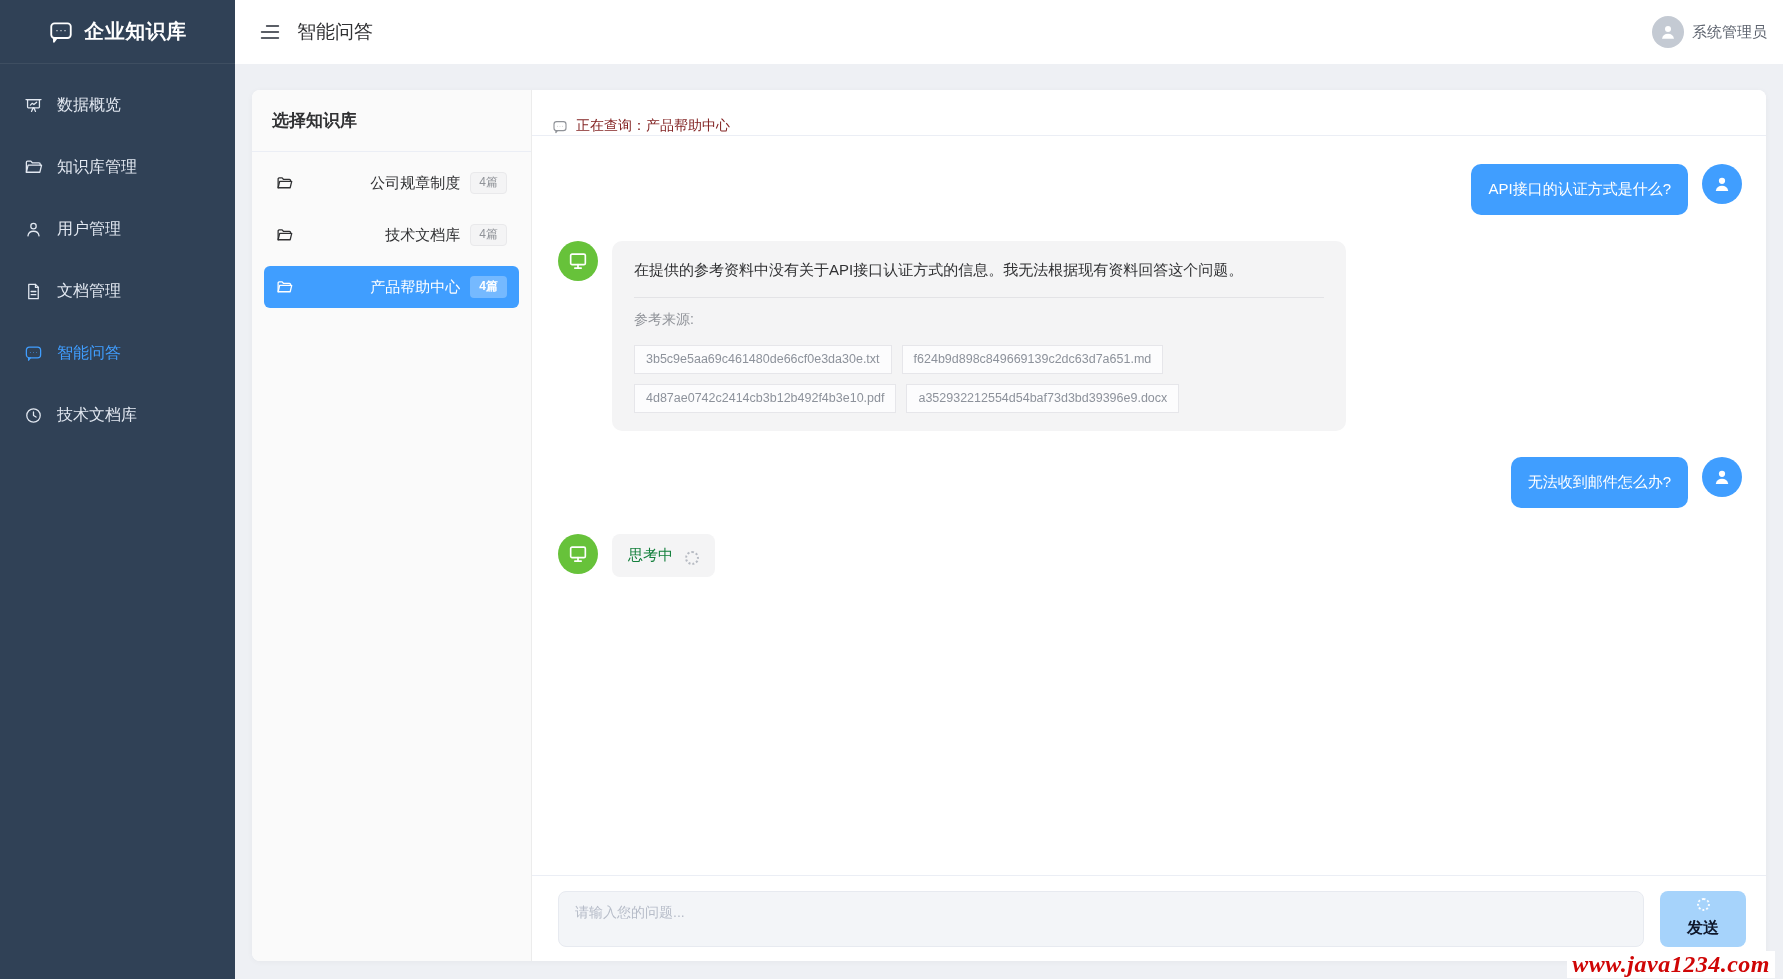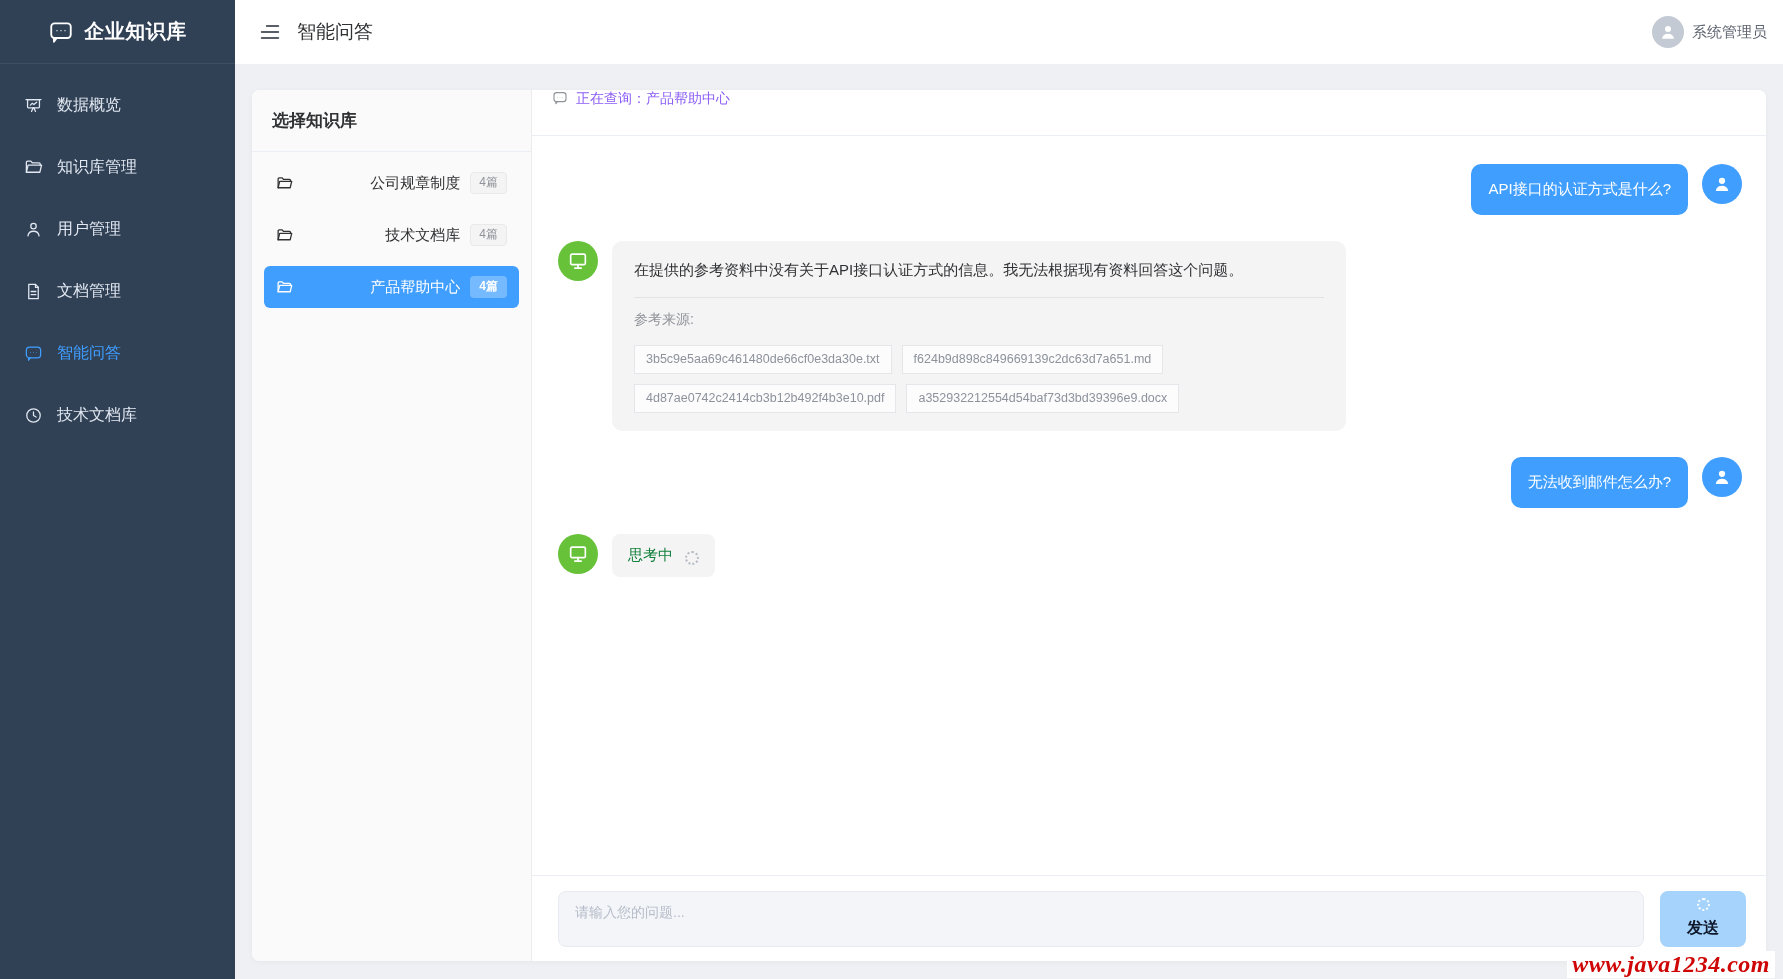--- a/index.html
+++ b/index.html
@@ -42,22 +42,22 @@
   .kb-item{height:42px;margin:0 2px 10px 2px;border-radius:6px;display:flex;align-items:center;
            gap:10px;padding:0 12px;color:#303133;font-size:15px;cursor:pointer;text-align:right;}
   .kb-item .name{flex:1;}
   .kb-badge{font-size:12px;color:#909399;background:#f4f4f5;border:1px solid #e9e9eb;
             border-radius:4px;padding:2px 8px;line-height:1.3;}
   .kb-item.selected{background:#409eff;color:#fff;}
   .kb-item.selected .kb-badge{background:rgba(255,255,255,.28);border-color:transparent;color:#fff;font-weight:bold;}
 
   
   .chat{flex:1;display:flex;flex-direction:column;background:#fff;min-width:0;}
-  .query-bar{height:46px;flex:0 0 auto;display:flex;align-items:flex-start;gap:8px;padding:0 20px;
-             font-size:14px;color:#8b5cf6;border-bottom:1px solid #ebeef5;}
+  .query-bar{height:46px;flex:0 0 auto;display:flex;align-items:flex-end;gap:8px;padding:0 20px;
+             font-size:14px;color:#7f1d1d;border-bottom:1px solid #ebeef5;}
   .messages{flex:1;padding:28px 24px 0 26px;overflow:hidden;}
   .msg-row{display:flex;align-items:flex-start;margin-bottom:26px;gap:14px;}
   .msg-row.user{justify-content:flex-end;}
   .avatar.blue{width:40px;height:40px;background:#409eff;}
   .avatar.green{width:40px;height:40px;background:#67c23a;}
   .bubble-user{background:#409eff;color:#fff;font-size:15px;line-height:1.5;
                padding:14px 17px;border-radius:10px;max-width:640px;}
   .bubble-bot{background:#f4f4f5;color:#303133;font-size:15px;line-height:1.7;
               padding:16px 22px 18px 22px;border-radius:10px;max-width:825px;}
   .src-divider{border-top:1px solid #e3e3e6;margin:15px 0 10px 0;}

